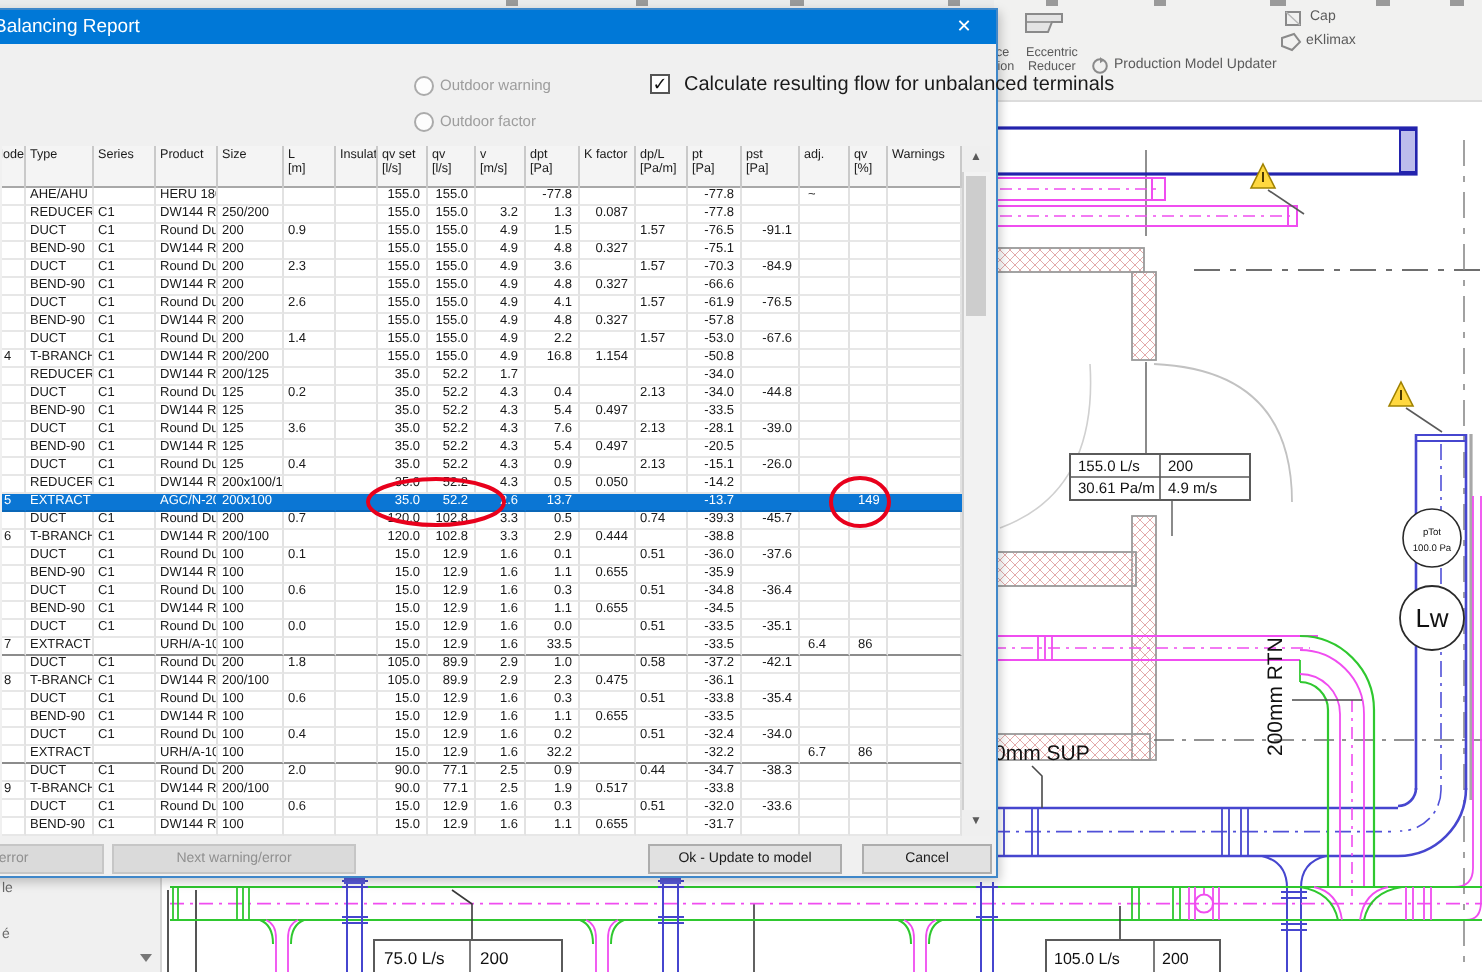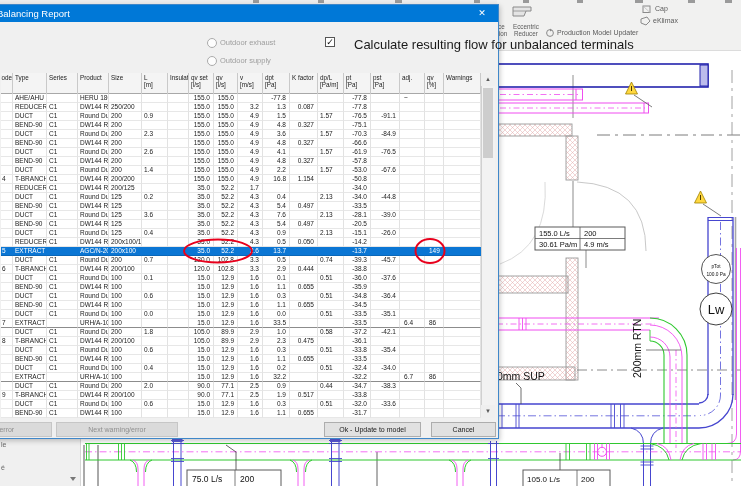--- a/index.html
+++ b/index.html
@@ -16,21 +16,21 @@
           border:1px solid #3f87c9;box-sizing:content-box;z-index:10;box-shadow:1px 2px 5px rgba(0,0,0,.22)}
   #titlebar{position:absolute;left:0;top:0;width:100%;height:17px;background:#0078d7}
   #titletext{position:absolute;left:4px;top:3px;color:#fff;font-size:9.5px;white-space:nowrap}
   #closebtn{position:absolute;right:8px;top:2px;width:16px;height:13px;color:#fff;font-size:9px;
             text-align:center;line-height:13px;cursor:default}
   #dlgbody{position:absolute;left:8px;top:17px;width:497px;height:416px;background:#f0f0f0}
   .radio{position:absolute;width:8px;height:8px;border:1px solid #ababab;border-radius:50%;background:#fdfdfd}
   .radio-label{position:absolute;font-size:7.5px;color:#9d9d9d;white-space:nowrap}
   .cbx{position:absolute;left:324px;top:15px;width:8px;height:8px;border:1px solid #555;background:#fff;
        font-size:9px;line-height:8px;color:#111;text-align:center}
-  .cbx-label{position:absolute;left:353px;top:15px;font-size:13px;color:#1a1a1a;white-space:nowrap}
+  .cbx-label{position:absolute;left:341px;top:15px;font-size:10px;color:#1a1a1a;white-space:nowrap}
   #updatebtn{position:absolute;left:322px;top:29px;width:168px;height:14px;background:#e9e9e9;
              border:1px solid #4a90d0;box-shadow:0 0 0 1px #9cc3e5 inset;
              font-size:7.5px;color:#1a1a1a;text-align:center;line-height:13px}
   
   #tablewrap{position:absolute;left:0;top:51px;width:494px;height:345px;background:#fff;
              border-top:1px solid #9e9e9e;border-bottom:1px solid #9e9e9e;border-right:1px solid #9e9e9e;box-sizing:border-box}
   #thead{position:absolute;left:0;top:51px;width:480px;height:21px;background:#f4f4f4;border-bottom:1px solid #a8a8a8;box-sizing:border-box}
   .hcell{position:absolute;top:0;height:21px;border-right:1px solid #c9c9c9;box-sizing:border-box;
          font-size:6.3px;color:#1a1a1a;padding:1px 0 0 2px;overflow:hidden;line-height:7px;white-space:nowrap}
   #tbody{position:absolute;left:0;top:72px;width:480px;height:324px;overflow:hidden;background:#fff}
@@ -269,23 +269,23 @@
   </div>
 
   <div class="abs" id="dialog">
     <div id="titlebar">
       <span id="titletext">Balancing Report</span>
       <span id="closebtn">✕</span>
     </div>
     <div id="dlgbody">
 
       <div class="radio" style="left:206px;top:16px"></div>
-      <span class="radio-label" style="left:219px;top:16px">Outdoor exhaust</span>
+      <span class="radio-label" style="left:219px;top:16px">Outdoor warning</span>
       <div class="radio" style="left:206px;top:34px"></div>
-      <span class="radio-label" style="left:219px;top:34px">Outdoor supply</span>
+      <span class="radio-label" style="left:219px;top:34px">Outdoor factor</span>
 
       <div class="cbx">✓</div>
       <span class="cbx-label">Calculate resulting flow for unbalanced terminals</span>
 
 
       <div id="tablewrap"></div>
       <div id="thead">
           <div class="hcell" style="left: 0px; width: 12px; text-indent: -6px;">
             <div>Node</div>
             <div></div>

